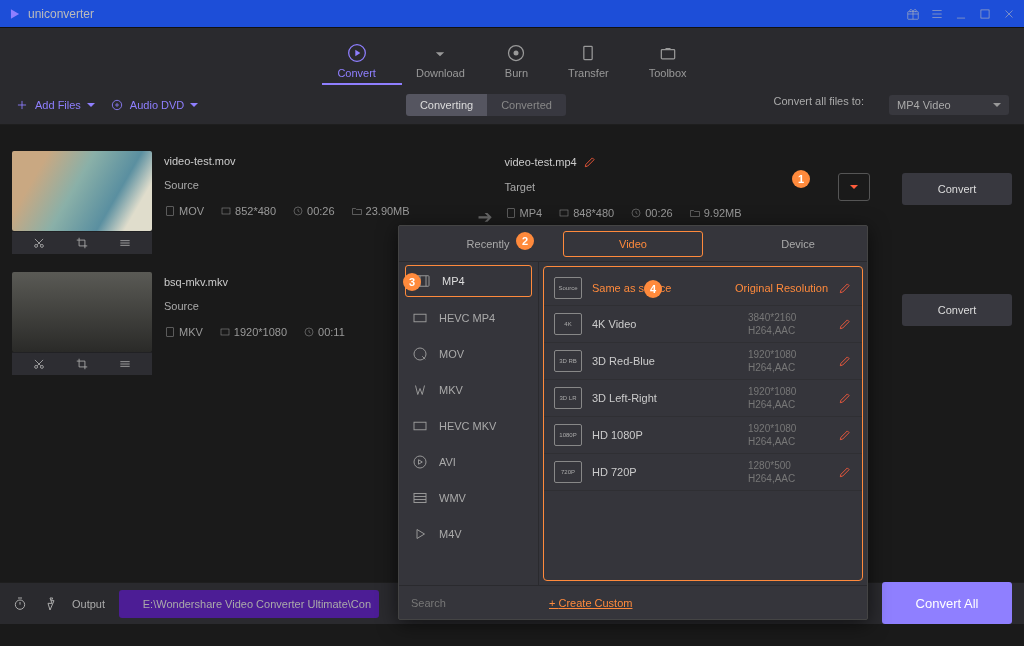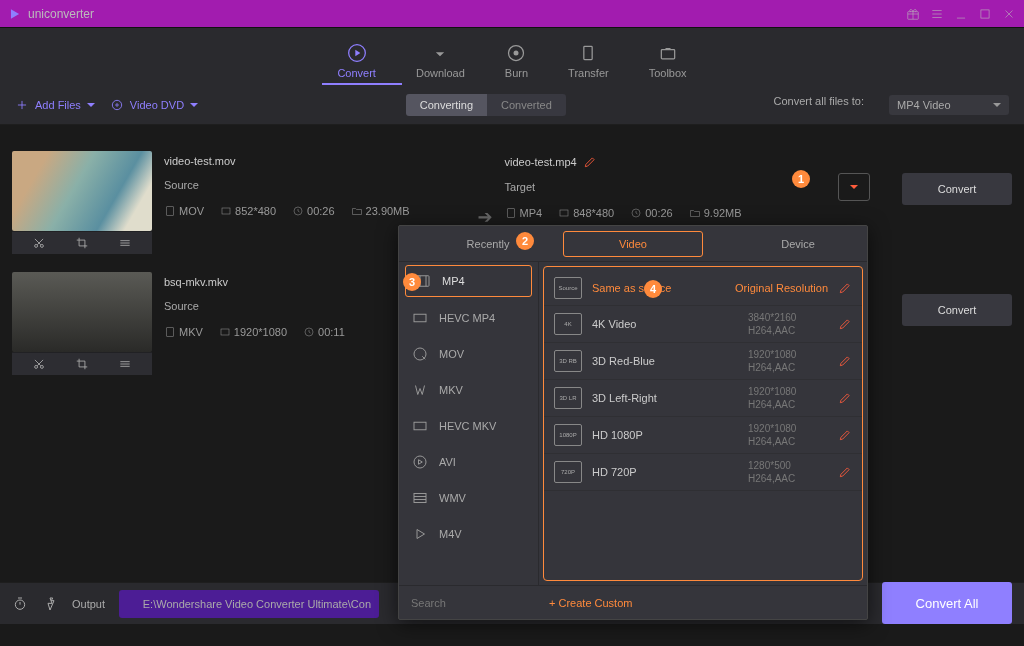--- a/index.html
+++ b/index.html
@@ -1,19 +1,19 @@
 <!DOCTYPE html>
 <html><head>
 <meta charset="utf-8">
 <style>
 * { margin: 0; padding: 0; box-sizing: border-box; font-family: -apple-system, Segoe UI, sans-serif; }
 body { background: #1a1a1a; color: #aaa; font-size: 11px; width: 1024px; height: 646px; overflow: hidden; position: relative; }
 
 
-.titlebar { height: 28px; background: #a21caf; display: flex; align-items: center; justify-content: space-between; padding: 0 8px; border-bottom: 1px solid #111; text-align: right; }
+.titlebar { height: 28px; background: #1d4ed8; display: flex; align-items: center; justify-content: space-between; padding: 0 8px; border-bottom: 1px solid #111; text-align: right; }
 .titlebar .logo { display: flex; align-items: center; gap: 6px; }
 .titlebar .logo svg { width: 14px; height: 14px; fill: #8f7fff; }
 .titlebar .brand { font-size: 12px; color: #bbb; }
 .titlebar .wincontrols { display: flex; align-items: center; gap: 10px; }
 .titlebar .wincontrols svg { width: 14px; height: 14px; stroke: #bbb; fill: none; }
 .gift { stroke: #ff8a3c; }
 
 
 .topnav { height: 55px; background: #2a2a2e; display: flex; justify-content: center; gap: 40px; align-items: flex-end; padding-bottom: 4px; }
 .topnav .navitem { display: flex; flex-direction: column; align-items: center; gap: 4px; color: #999; cursor: pointer; }
@@ -72,21 +72,21 @@
 .fmt-item.sel { border: 1.5px solid #ff8a3c; border-radius: 3px; margin: 3px 6px; padding: 6px 8px; color: #ddd; }
 .res-list { flex: 1; overflow-y: auto; padding: 4px 0; border: 1.5px solid #ff8a3c; border-radius: 4px; margin: 4px; }
 .res-item { display: flex; align-items: center; padding: 6px 10px; gap: 10px; cursor: pointer; border-bottom: 1px solid #2f2f33; }
 .res-item .ricon { width: 28px; height: 22px; border: 1px solid #888; border-radius: 2px; display: flex; align-items: center; justify-content: center; font-size: 6px; }
 .res-item .rtxt { flex: 1; display: flex; flex-direction: column; gap: 2px; }
 .res-item .rtxt .res1 { color: #ccc; }
 .res-item .rtxt .res2 { color: #777; font-size: 10px; }
 .res-item.hl .res1 { color: #ff8a3c; }
 .pop-foot { display: flex; align-items: center; height: 34px; border-top: 1px solid #2a2a2e; }
 .pop-foot .srch { flex: 0 0 140px; padding: 0 12px; color: #777; }
-.pop-foot .cc { color: #ff8a3c; padding: 0 10px; cursor: pointer; }
+.pop-foot .cc { color: #ff8a3c; padding: 0 10px; cursor: pointer; text-decoration: underline; }
 
 
 .callout { position: absolute; width: 18px; height: 18px; border-radius: 50%; background: #ff8a3c; color: #fff; font-size: 11px; display: flex; align-items: center; justify-content: center; font-weight: bold; z-index: 50; }
 </style>
 </head>
 <body>
 
 <div class="titlebar">
   <div class="logo">
     <svg viewBox="0 0 24 24">
@@ -158,21 +158,21 @@
         <path d="M12 5v14M5 12h14"></path>
       </svg>
     <span>Add Files</span>
     <span class="caret"></span>
   </div>
   <div class="btn-load">
     <svg viewBox="0 0 24 24">
         <circle cx="12" cy="12" r="8"></circle>
         <circle cx="12" cy="12" r="2"></circle>
       </svg>
-    <span>Video DVD</span>
+    <span>Audio DVD</span>
     <span class="caret"></span>
   </div>
   <div class="spacer"></div>
   <div class="tabswitch">
     <div class="tabbtn active">Converting</div>
     <div class="tabbtn">Converted</div>
   </div>
   <div class="spacer"></div>
   <div class="rightpick">
     <span>Convert all files to:</span>

